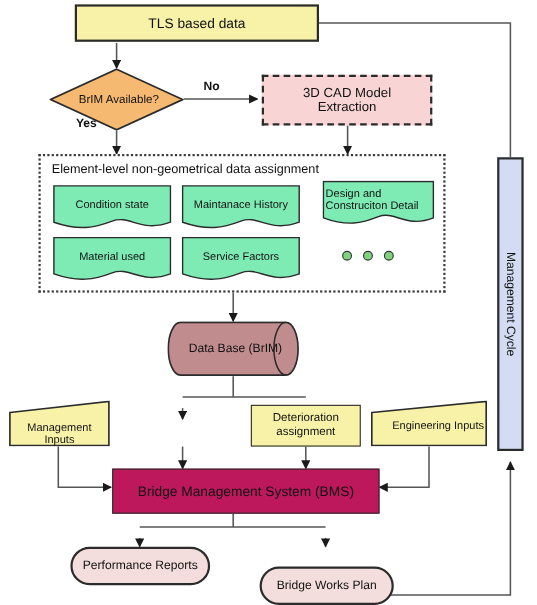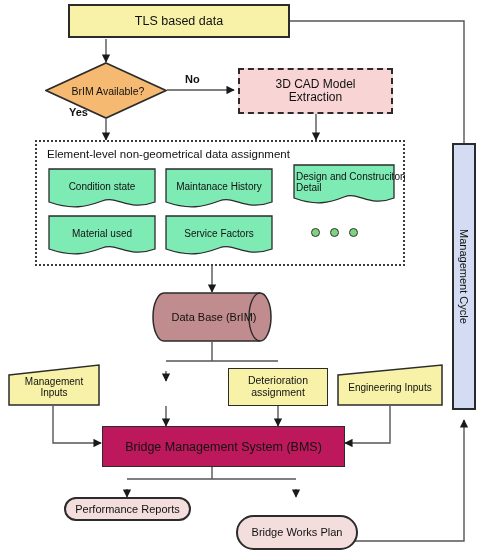--- a/index.html
+++ b/index.html
@@ -126,21 +126,21 @@
     color: #111;
   }
 
   
   .trap-wrap { position: absolute; }
   .trap-wrap svg { position: absolute; left: 0; top: 0; }
   .trap-wrap .node-label {
     position: absolute;
     left: 0; top: 0;
     width: 100%; height: 100%;
-    display: flex; align-items: center; justify-content: center;
+    display: flex; align-items: center; justify-content: flex-end;
     font-size: 10px;
     color: #111;
     padding: 4px 3px 0 3px;
     box-sizing: border-box;
   }
 
   
   .box-yellow {
     background: #f7f2a8;
     border: 1.6px solid #2b2b2b;
@@ -265,21 +265,21 @@
     <span class="node-label">Condition state</span>
   </div>
 
   <div class="doc-wrap" style="left:165px; top:168px; width:108px; height:44px;">
     <svg width="108" height="44" viewBox="0 0 108 44">
       <path d="M 1,1 L 107,1 L 107,34 C 80,44 70,27 54,33 C 38,39 24,42 1,34 Z" fill="#7eeab4" stroke="#2b2b2b" stroke-width="1.3"></path>
     </svg>
     <span class="node-label">Maintanace History</span>
   </div>
 
-  <div class="doc-wrap" style="left:293px; top:164px; width:102px; height:44px;padding-left:36px;">
+  <div class="doc-wrap" style="left:293px; top:164px; width:102px; height:44px;">
     <svg width="102" height="44" viewBox="0 0 102 44">
       <path d="M 1,1 L 101,1 L 101,34 C 76,44 66,27 51,33 C 36,39 23,42 1,34 Z" fill="#7eeab4" stroke="#2b2b2b" stroke-width="1.3"></path>
     </svg>
     <span class="node-label">Design and Construciton Detail</span>
   </div>
 
   <div class="doc-wrap" style="left:48px; top:215px; width:108px; height:44px;">
     <svg width="108" height="44" viewBox="0 0 108 44">
       <path d="M 1,1 L 107,1 L 107,34 C 80,44 70,27 54,33 C 38,39 24,42 1,34 Z" fill="#7eeab4" stroke="#2b2b2b" stroke-width="1.3"></path>
     </svg>
@@ -327,21 +327,21 @@
 
   <div class="node box-yellow" style="left:228px; top:368px; width:100px; height:38px; flex-direction:column;">
     <span class="node-label">Deterioration</span>
     <span class="node-label">assignment</span>
   </div>
 
   <div class="node box-bms" style="left:102px; top:426px; width:243px; height:41px;">
     <span class="node-label">Bridge Management System (BMS)</span>
   </div>
 
-  <div class="node pill" style="left:64px; top:497px; width:127px; height:24px;">
+  <div class="node pill" style="left:64px; top:497px; width:127px; height:35px;">
     <span class="node-label">Performance Reports</span>
   </div>
 
   <div class="node pill" style="left:236px; top:515px; width:122px; height:35px;">
     <span class="node-label">Bridge Works Plan</span>
   </div>
 
   <div class="node box-cycle" style="left:452px; top:143px; width:24px; height:267px;">
     <span class="node-label">Management Cycle</span>
   </div>

